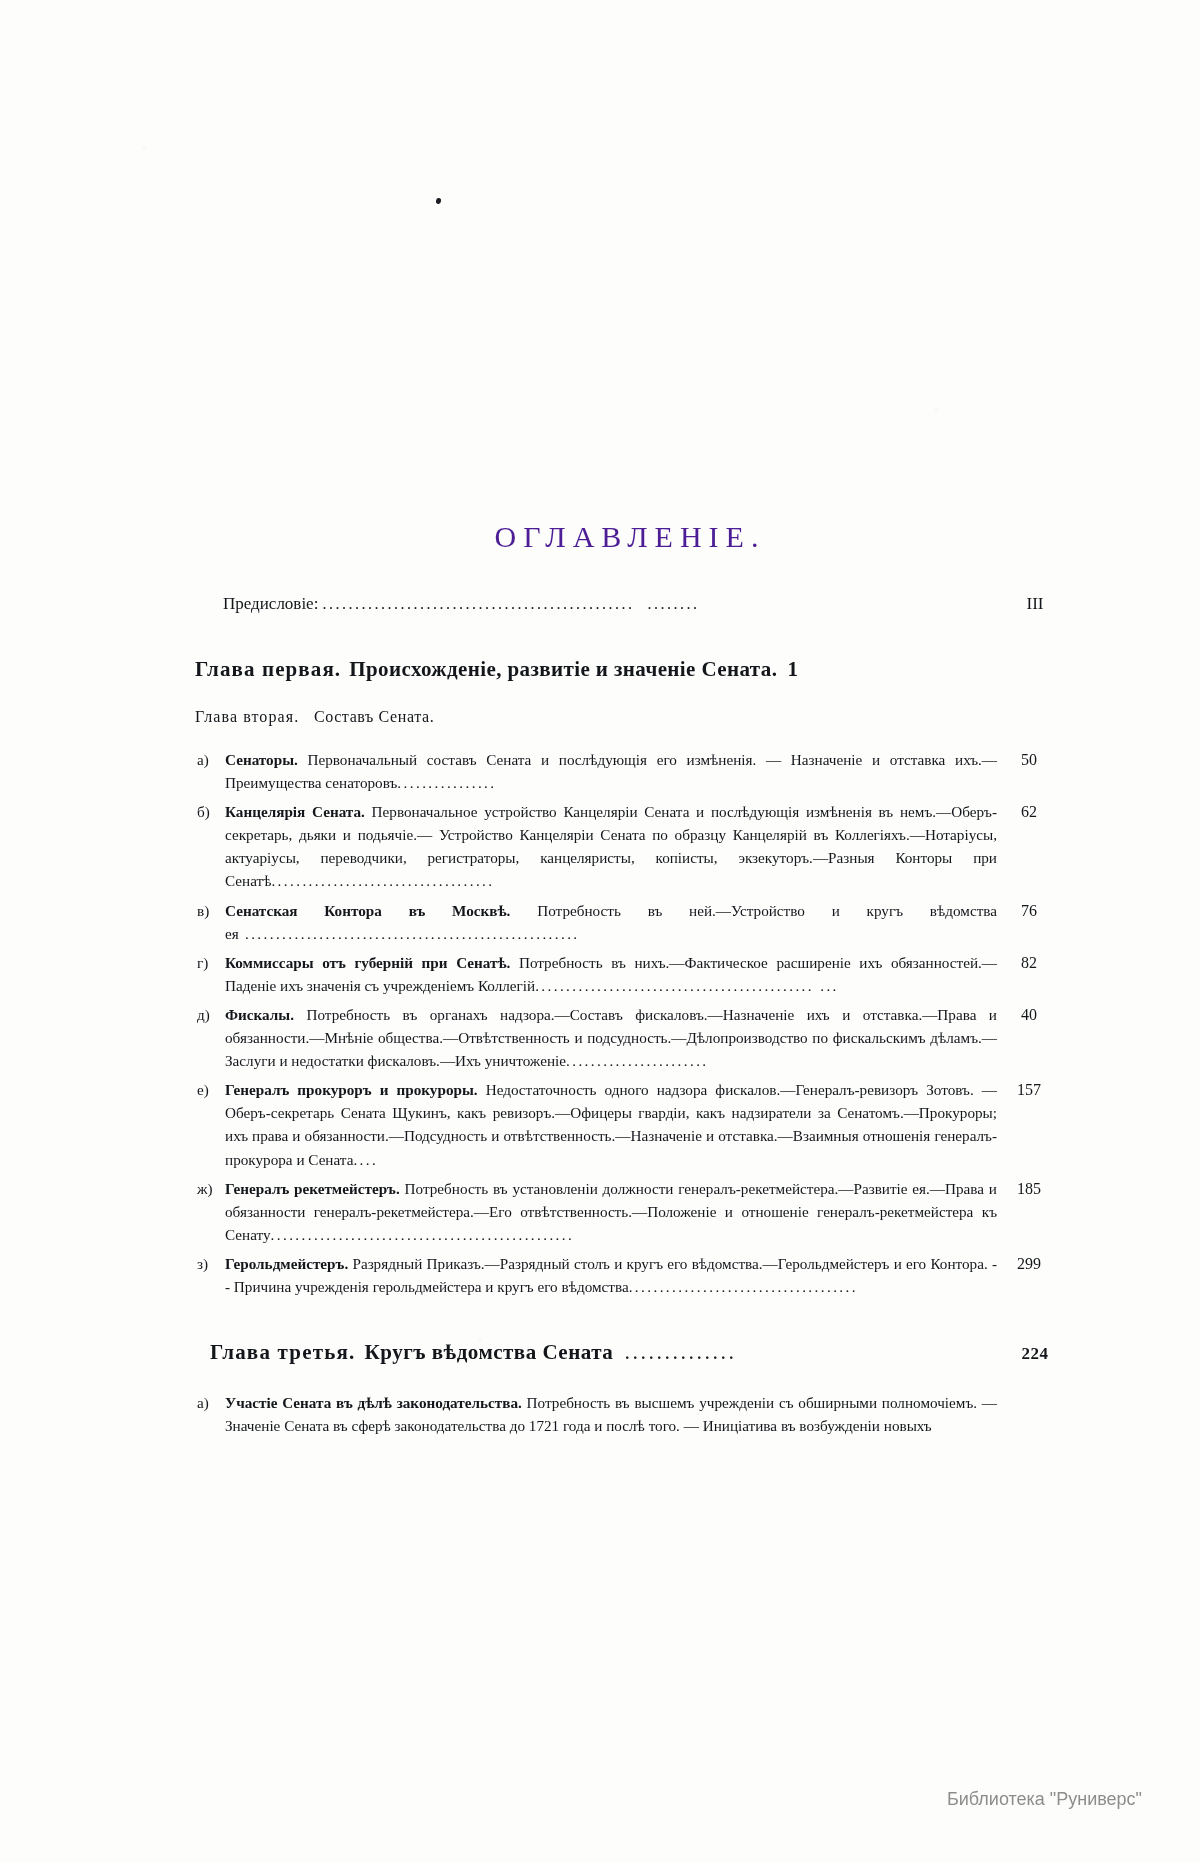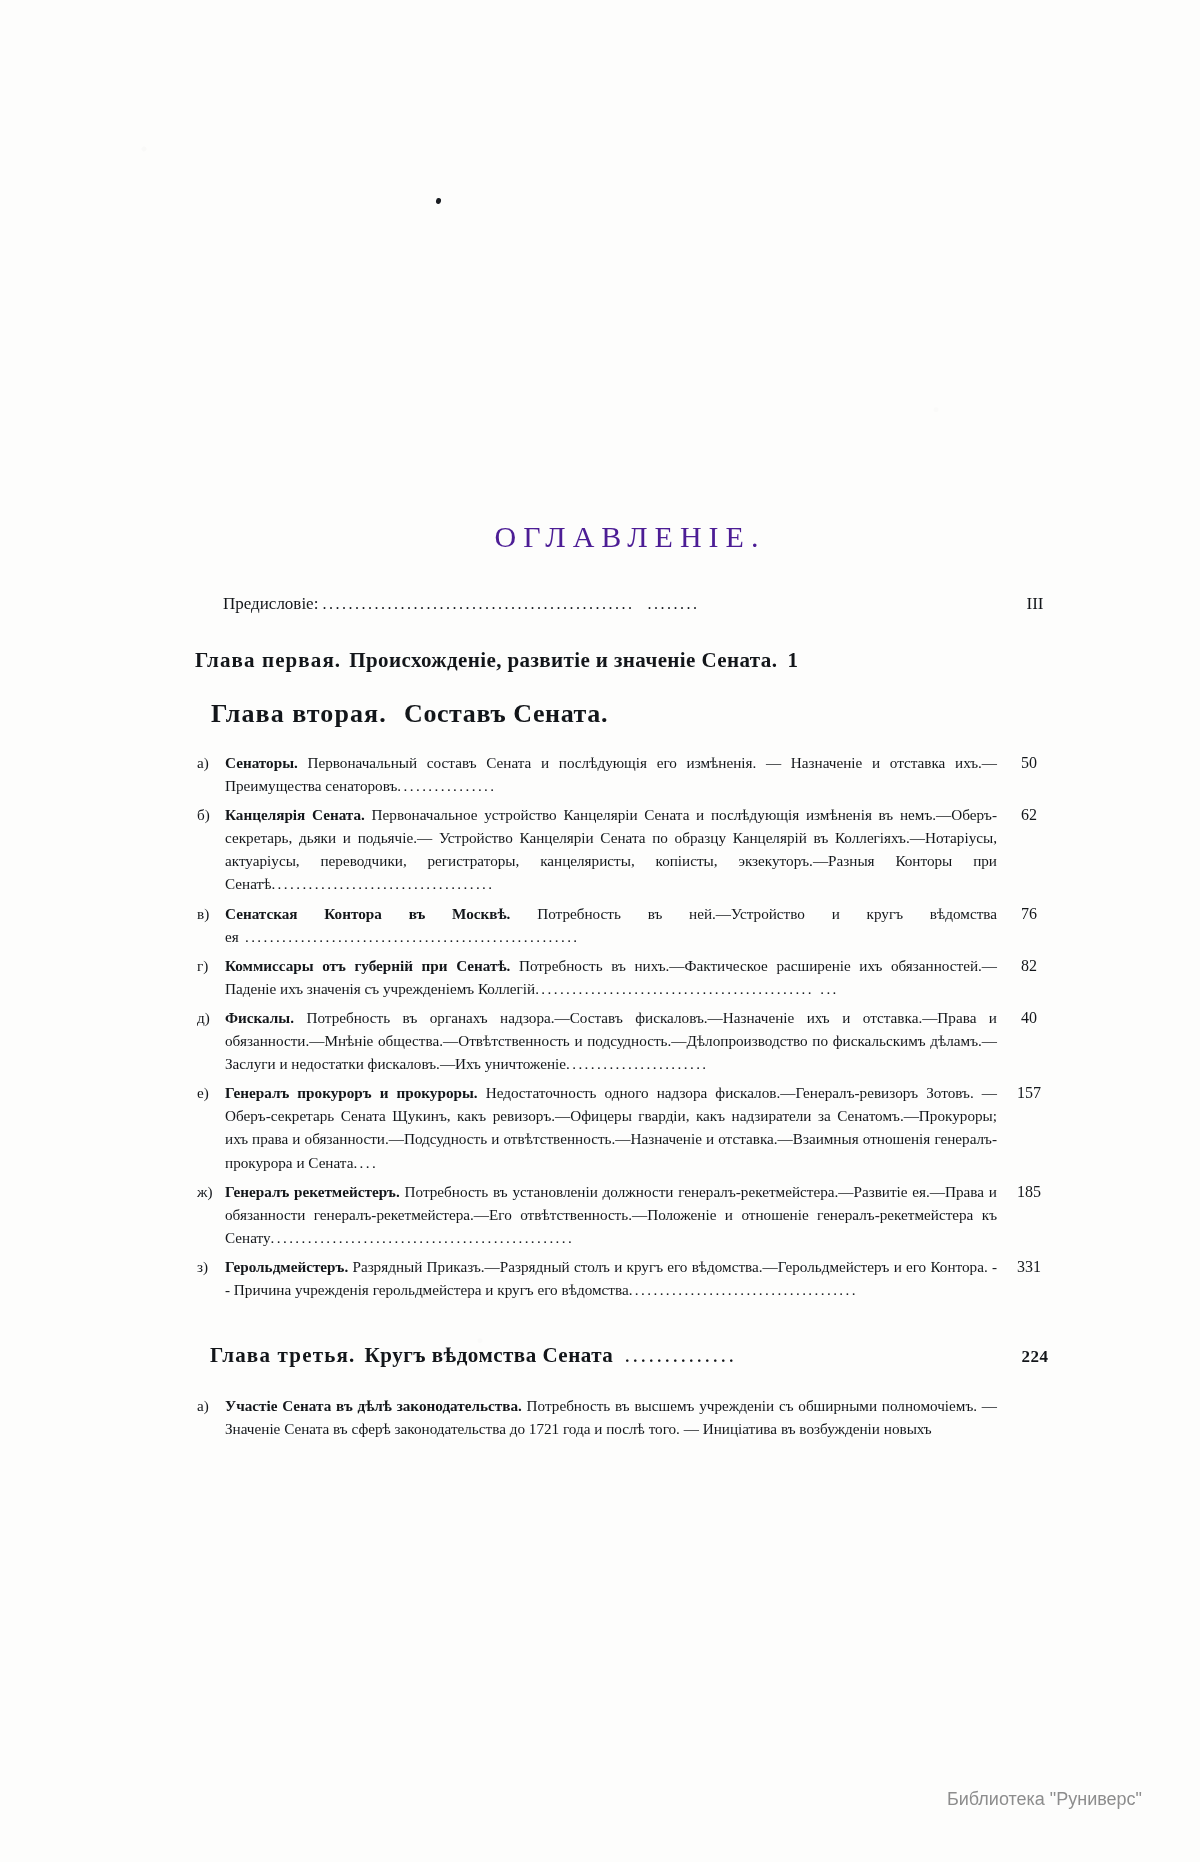--- a/index.html
+++ b/index.html
@@ -53,21 +53,21 @@
     letter-spacing: 7px;
     font-weight: 400;
     margin: 0 0 40px 0;
     padding-left: 10px;
     color: #4c1d95;
   }
   .preface-row {
     display: flex;
     align-items: baseline;
     font-size: 17px;
-    margin: 0 0 34px 0;
+    margin: 0 0 43px 0;
     padding-left: 28px;
   }
   .preface-row .lbl { white-space: nowrap; }
   .dots {
     flex: 1 1 auto;
     overflow: hidden;
     white-space: nowrap;
     margin: 0 4px;
     letter-spacing: 2.5px;
     font-size: 16px;
@@ -84,23 +84,23 @@
     font-weight: bold;
     letter-spacing: 0.4px;
     margin: 0 0 26px 0;
     display: flex;
     align-items: baseline;
   }
   .chapter-line .ch-head { white-space: nowrap; margin-right: 8px; letter-spacing: 1.1px; }
   .chapter-line .ch-text { }
   .chapter-line .ch-pg { margin-left: 10px; white-space: nowrap; }
   .chapter-heading-only {
-    font-size: 26px;
-    font-weight: bold;
-    margin: 0 0 22px 16px;
+    font-size: 16px;
+    font-weight: normal;
+    margin: 0 0 22px 0;
     letter-spacing: 0.6px;
   }
   .chapter-heading-only .ch-head { letter-spacing: 1.1px; margin-right: 10px; }
   .chapter-third {
     font-size: 21px;
     font-weight: bold;
     margin: 42px 0 26px 0;
     display: flex;
     align-items: baseline;
     letter-spacing: 0.5px;
@@ -211,21 +211,21 @@
 
     <div class="entry">
       <span class="marker">ж)</span>
       <span class="body"><b>Генералъ рекетмейстеръ.</b><span> Потребность въ установленіи должности генералъ-рекетмейстера.—Развитіе ея.—Права и обязанности генералъ-рекетмейстера.—Его отвѣтственность.—Положеніе и отношеніе генералъ-рекетмейстера къ Сенату</span><span class="leader">.................................................</span></span>
       <span class="epg">185</span>
     </div>
 
     <div class="entry">
       <span class="marker">з)</span>
       <span class="body"><b>Герольдмейстеръ.</b><span> Разрядный Приказъ.—Разрядный столъ и кругъ его вѣдомства.—Герольдмейстеръ и его Контора. -- Причина учрежденія герольдмейстера и кругъ его вѣдомства</span><span class="leader">.....................................</span></span>
-      <span class="epg">331</span>
+      <span class="epg">299</span>
     </div>
 
     <div class="chapter-third">
       <span class="ch-head">Глава третья.</span>
       <span class="ch-text">Кругъ вѣдомства Сената</span>
       <span class="dots">..............</span>
       <span class="pg">224</span>
     </div>
 
     <div class="entry">

